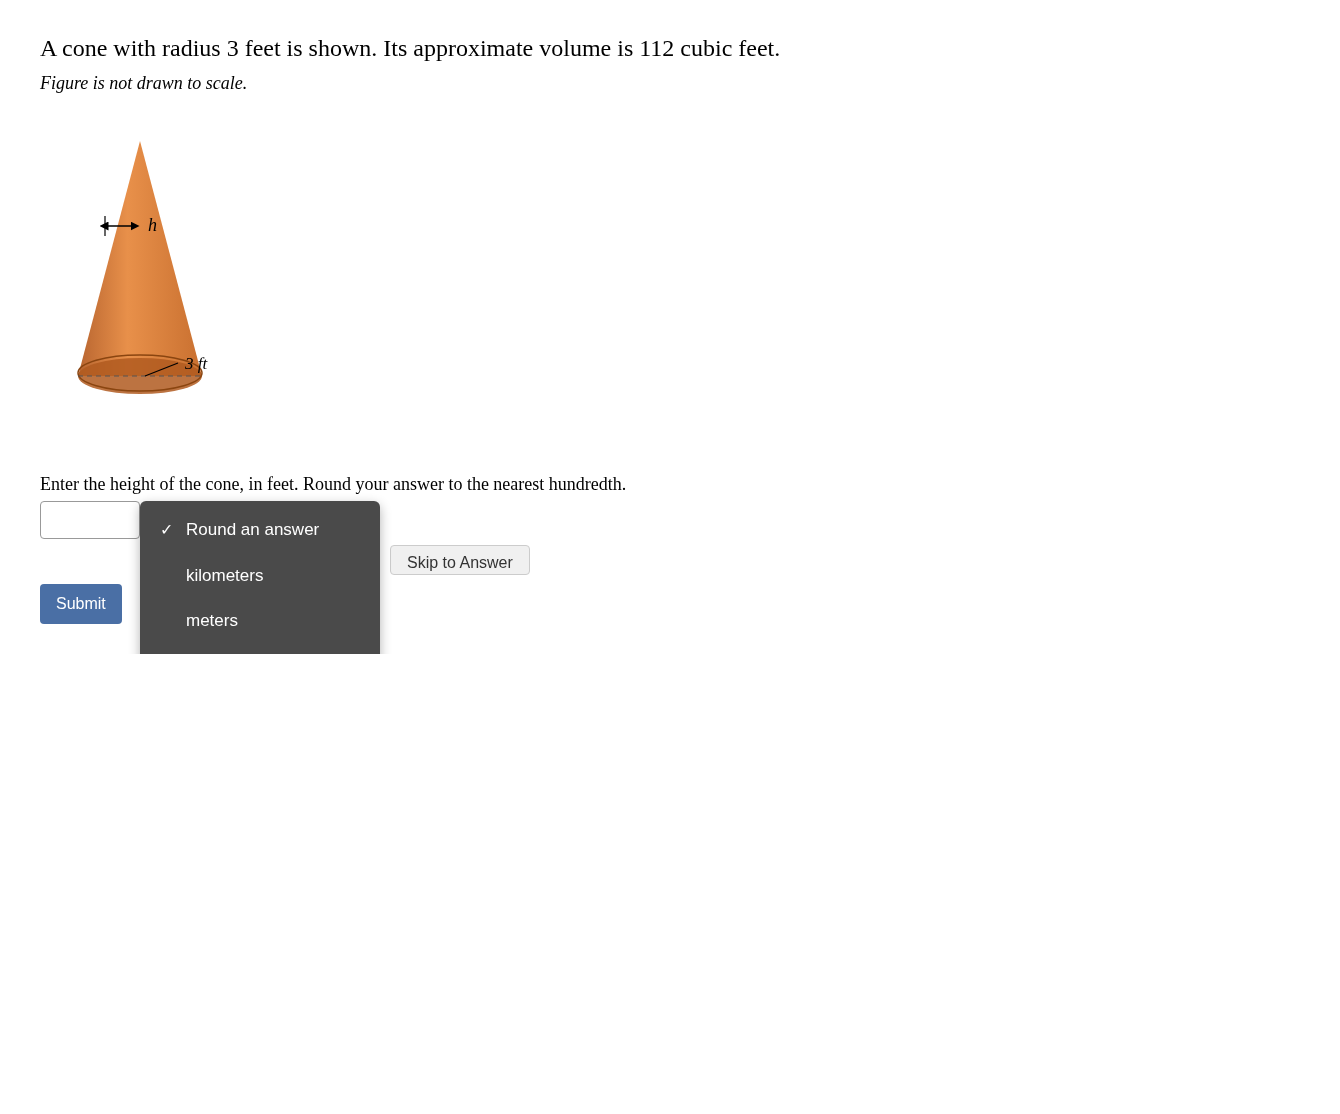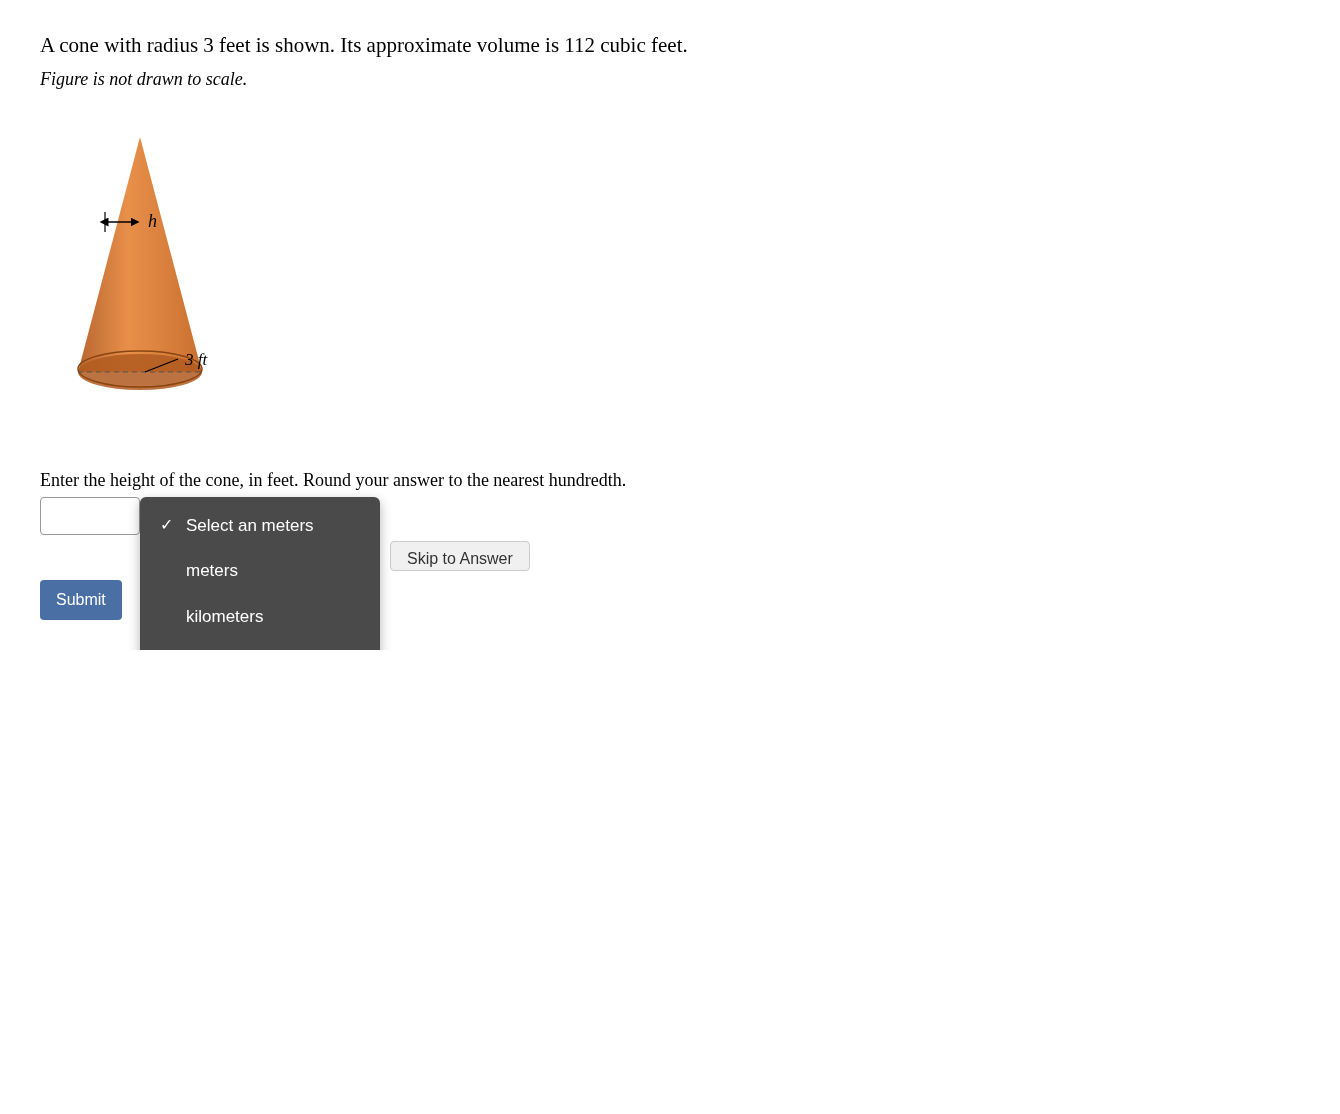--- a/index.html
+++ b/index.html
@@ -5,21 +5,21 @@
     * { box-sizing: border-box; margin: 0; padding: 0; }
     body {
       font-family: Georgia, 'Times New Roman', serif;
       background: #ffffff;
       color: #000000;
       padding: 30px 40px;
       font-size: 18px;
       line-height: 1.5;
     }
     .question-text {
-      font-size: 21px;
+      font-size: 24px;
       margin-bottom: 4px;
     }
     .italic-note {
       font-style: italic;
       font-size: 18px;
       margin-bottom: 24px;
     }
     .cone-container {
       margin: 10px 0 30px 0;
       width: 220px;
@@ -163,29 +163,29 @@
 <div class="input-area">
   <div class="top-controls">
 
     <input type="text" class="answer-input" placeholder="" style="">
 
     <div class="dropdown-wrapper">
 
       <div class="dropdown-menu">
         <div class="dropdown-item selected">
           <span class="check-mark">✓</span>
-          <span>Select an meters</span>
+          <span>Round an answer</span>
+        </div>
+        <div class="dropdown-item">
+          <span class="check-mark">&nbsp;</span>
+          <span>kilometers</span>
         </div>
         <div class="dropdown-item">
           <span class="check-mark">&nbsp;</span>
           <span>meters</span>
-        </div>
-        <div class="dropdown-item">
-          <span class="check-mark">&nbsp;</span>
-          <span>kilometers</span>
         </div>
         <div class="dropdown-item">
           <span class="check-mark">&nbsp;</span>
           <span>centimeters</span>
         </div>
         <div class="dropdown-item">
           <span class="check-mark">&nbsp;</span>
           <span>yards</span>
         </div>
         <div class="dropdown-item">

